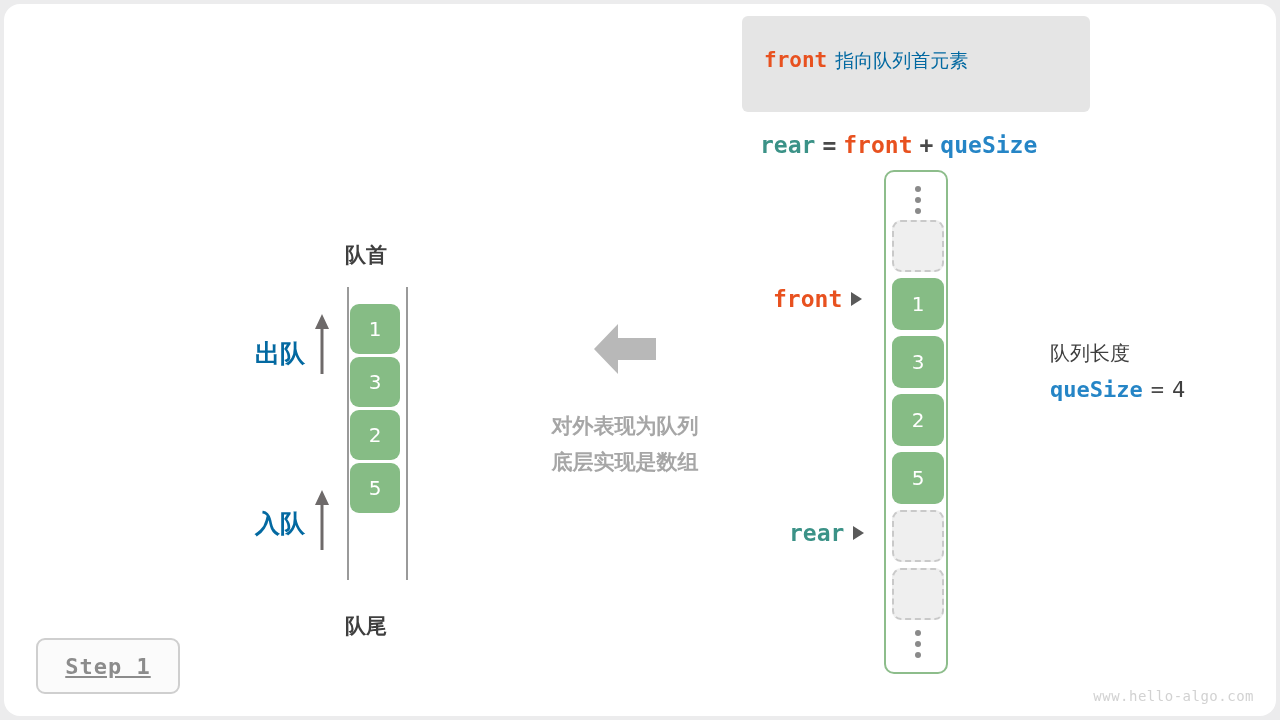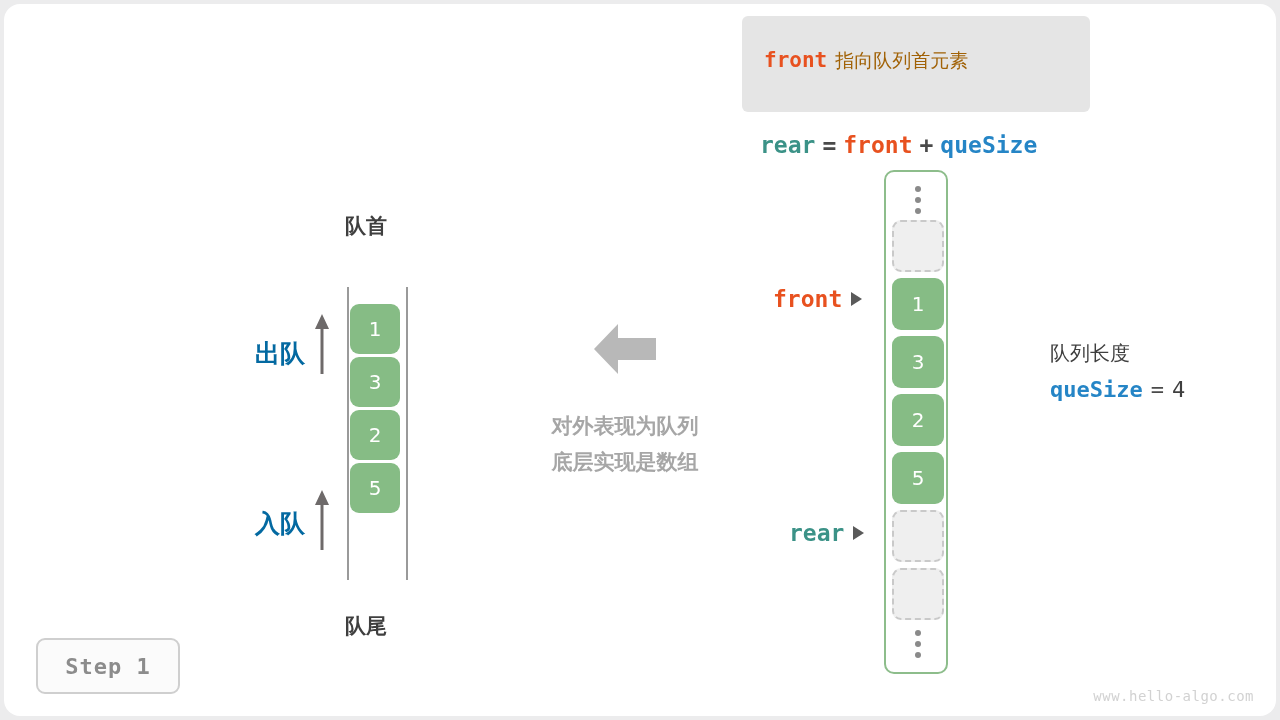--- a/index.html
+++ b/index.html
@@ -59,21 +59,21 @@
   .legend-line.l1 { top: 34px; }
   .legend-line.l2 { top: 72px; }
   .legend-line .kw {
     font-family: "DejaVu Sans Mono", "Liberation Mono", monospace;
     font-weight: bold;
     font-size: 21px;
   }
   .legend-line .desc {
     font-family: "DejaVu Sans", "Liberation Sans", sans-serif;
     font-weight: normal;
-    color: #a16207;
+    color: #0369a1;
     font-size: 19px;
     margin-left: 8px;
   }
   .legend-line .plus {
     font-family: "DejaVu Sans Mono", "Liberation Mono", monospace;
     color: #3f3f3f;
     font-size: 19px;
     margin-left: 6px;
   }
 
@@ -270,20 +270,21 @@
     border-radius: 9px;
     background: #fbfbfb;
     display: flex;
     align-items: center;
     justify-content: center;
     font-family: "DejaVu Sans Mono", "Liberation Mono", monospace;
     font-weight: bold;
     font-size: 22px;
     color: #8c8c8c;
     letter-spacing: 1px;
+    text-decoration: underline;
   }
 
   
   .watermark {
     position: absolute;
     right: 26px;
     bottom: 16px;
     font-family: "DejaVu Sans Mono", "Liberation Mono", monospace;
     font-size: 14px;
     color: #d2d2d2;
@@ -353,21 +354,21 @@
     <span class="ptr-arrow"></span>
   </div>
 
   <div class="quesize-block">
     <span class="cn-label">队列长度</span>
     <span class="expr">
       <span class="mono" style="color:#2585c6">queSize</span><span class="op">=</span><span class="num">4</span>
     </span>
   </div>
 
-  <div class="q-title" style="left:345px; top:212px;">队首</div>
+  <div class="q-title" style="left:345px; top:241px;">队首</div>
   <div class="q-title" style="left:345px; top:612px;">队尾</div>
 
   <div class="rail" style="left:347px; top:287px; height:293px;"></div>
   <div class="rail" style="left:406px; top:287px; height:293px;"></div>
 
   <div class="qcell" style="left:350px; top:304px;">
       <span>1</span>
     </div>
   <div class="qcell" style="left:350px; top:357px;">
       <span>3</span>

